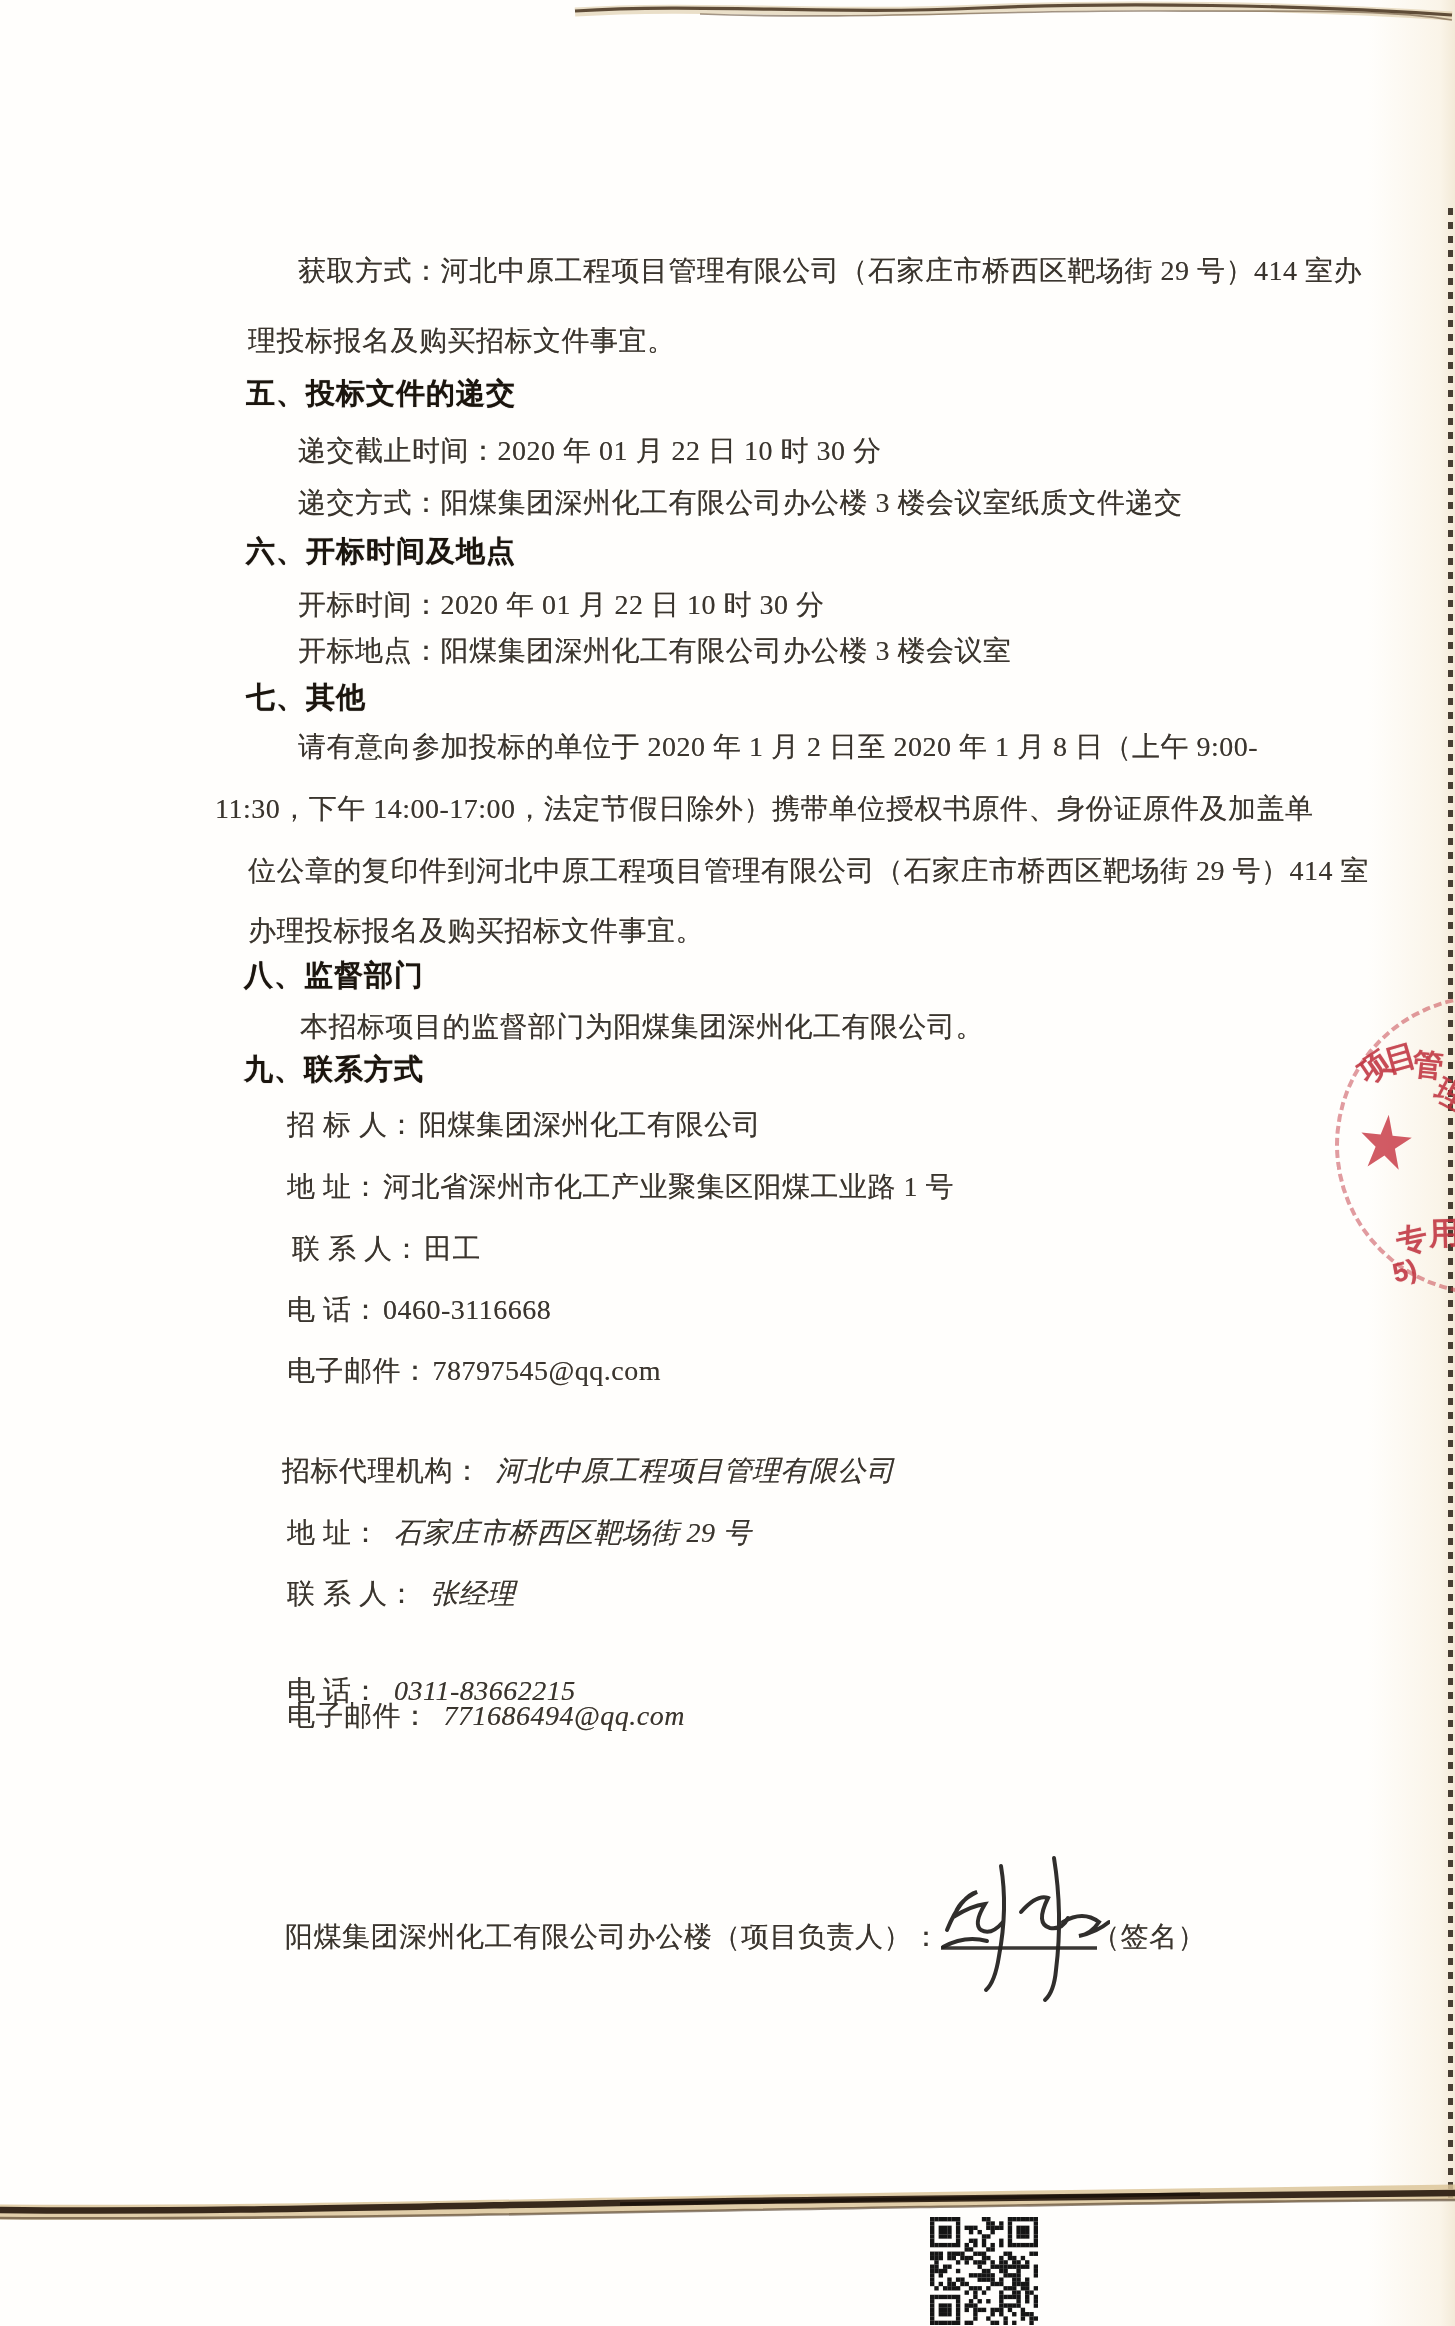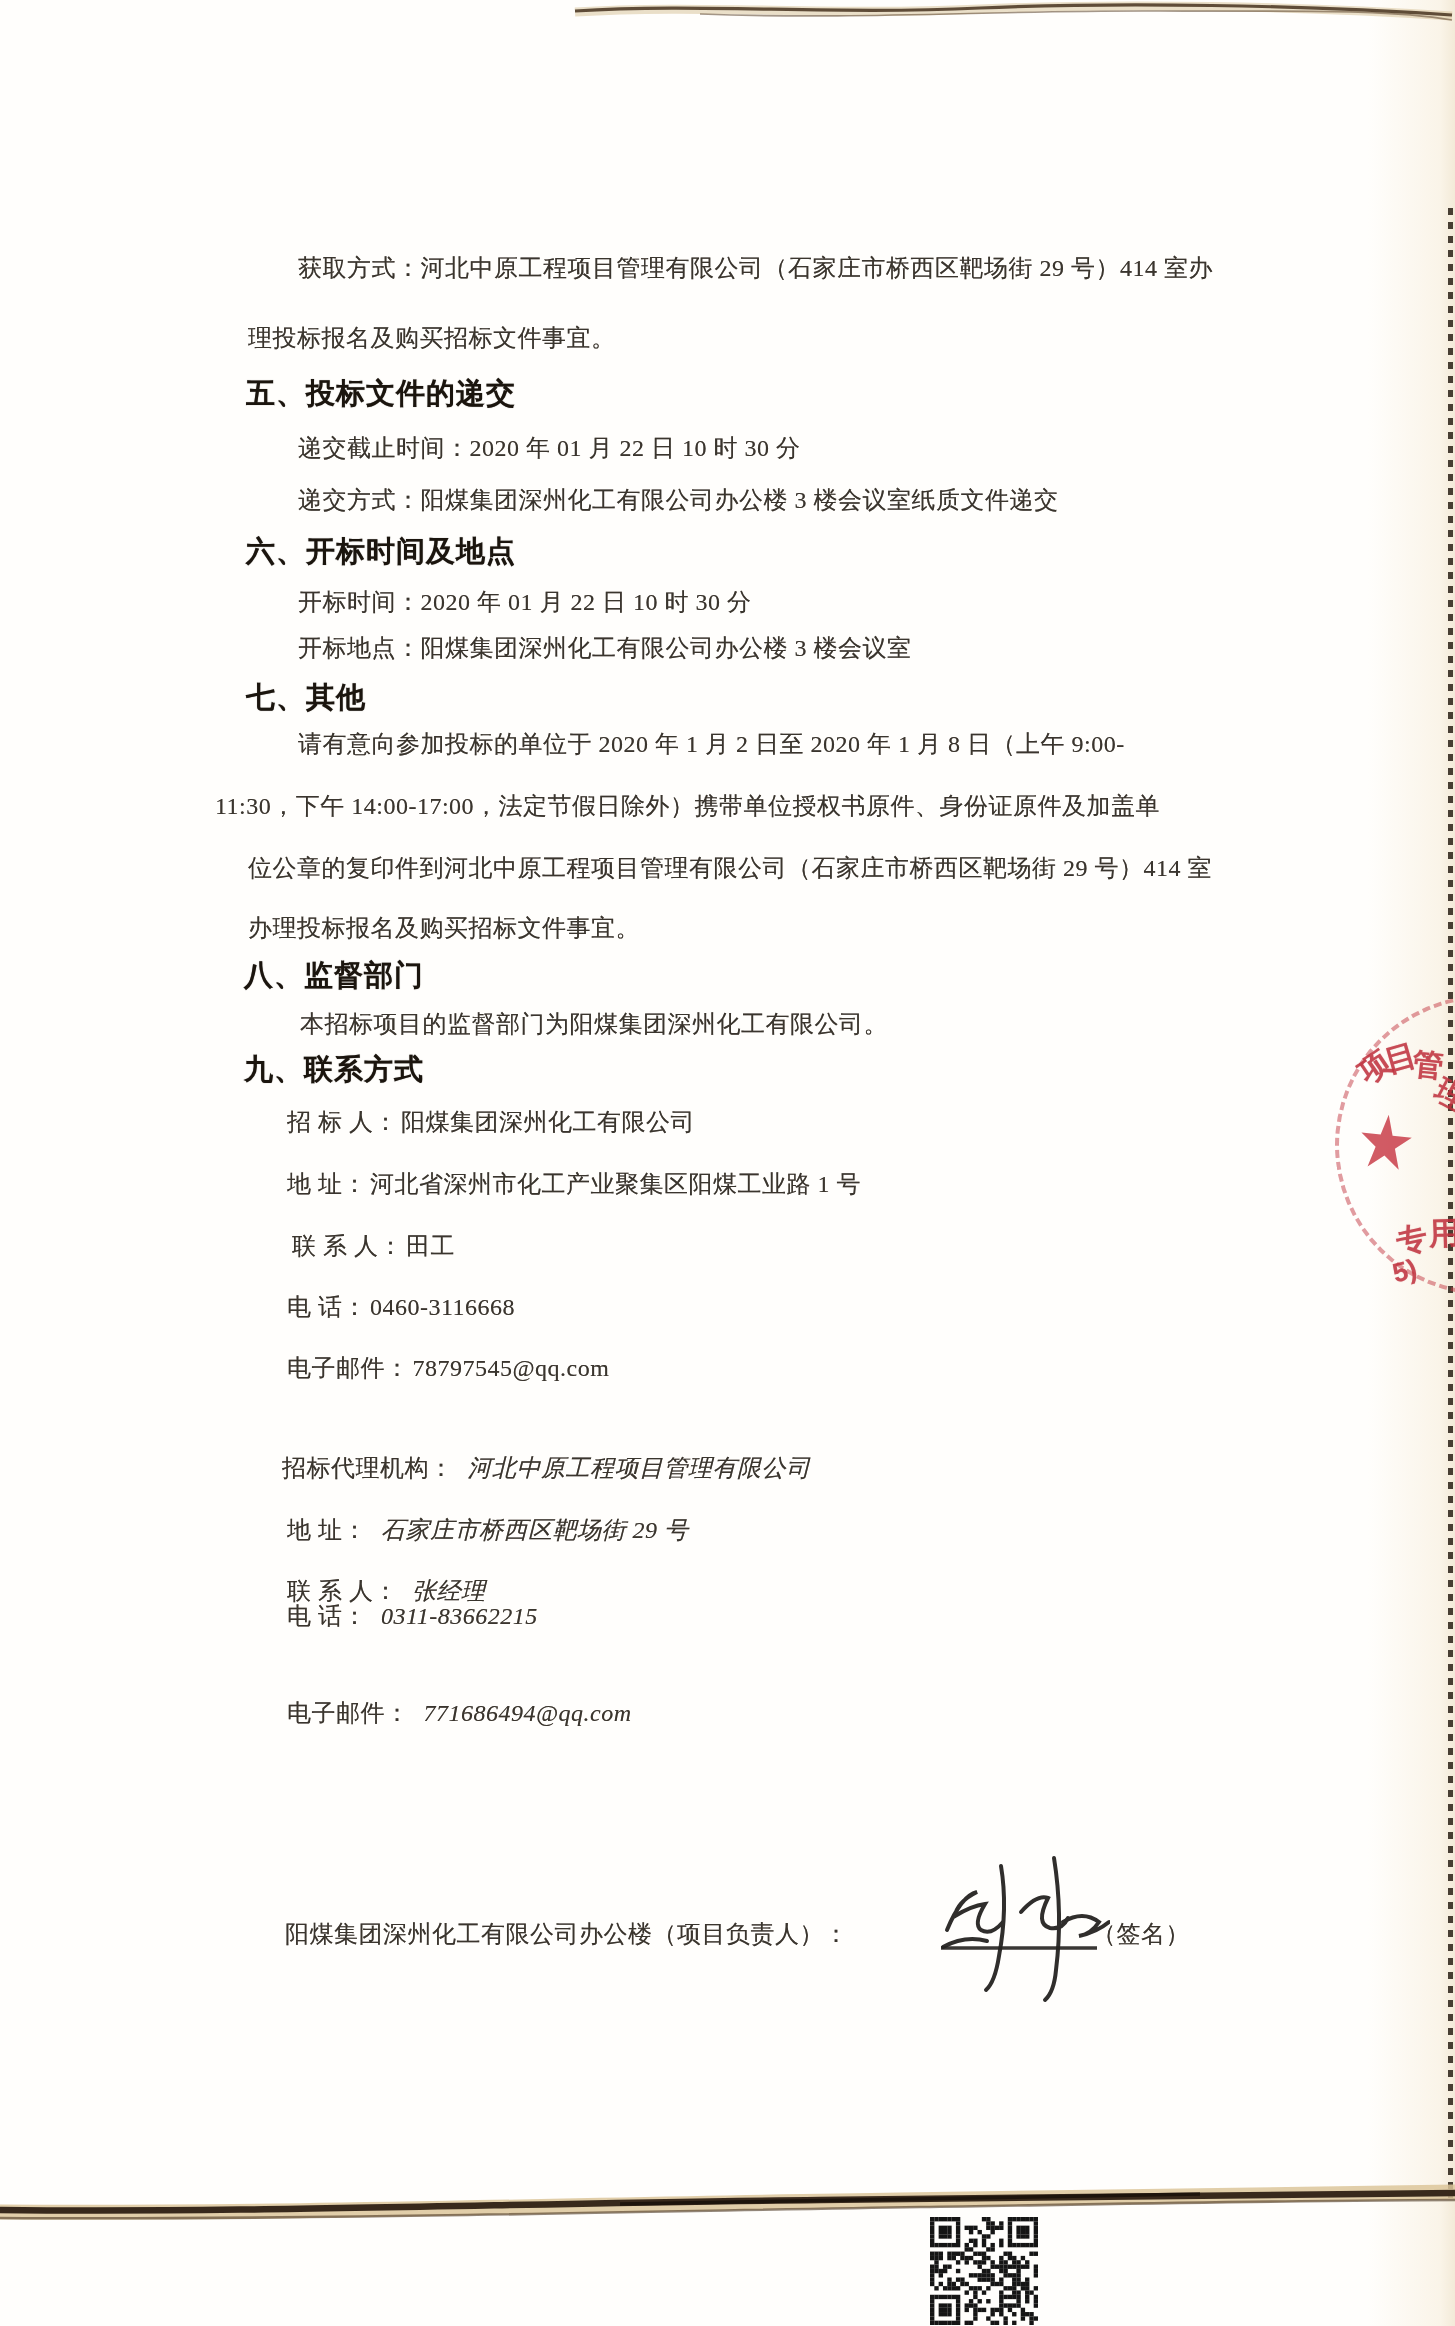--- a/index.html
+++ b/index.html
@@ -6,21 +6,21 @@
   .page{
     position:relative;
     width:1455px;height:2326px;
     background:linear-gradient(90deg,#fffefc 0%,#fffefc 94%,#faf4e8 99%,#f3ead8 100%);
     overflow:hidden;
     font-family:"Liberation Serif","DejaVu Serif",serif;
     color:#36312b;
   }
   .line{
     position:absolute;
-    font-size:24px;
+    font-size:28px;
     letter-spacing:0.5px;
     white-space:nowrap;
     color:#3a352e;
     text-shadow:0 0 0.6px rgba(60,50,40,.55);
   }
   .heading{
     position:absolute;
     font-family:"Liberation Sans","DejaVu Sans",sans-serif;
     font-weight:bold;
     font-size:29px;
@@ -116,21 +116,21 @@
 
   <div class="line row agent-row" style="top:1452px;left:282px">
     <span class="lbl">招标代理机构：</span><span class="val">河北中原工程项目管理有限公司</span>
   </div>
   <div class="line row agent-row" style="top:1514px;left:287px">
     <span class="lbl">地        址：</span><span class="val">石家庄市桥西区靶场街 29 号</span>
   </div>
   <div class="line row agent-row" style="top:1575px;left:287px">
     <span class="lbl">联  系  人：</span><span class="val">张经理</span>
   </div>
-  <div class="line row agent-row" style="top:1600px;left:287px">
+  <div class="line row agent-row" style="top:1672px;left:287px">
     <span class="lbl">电        话：</span><span class="val">0311-83662215</span>
   </div>
   <div class="line row agent-row" style="top:1697px;left:287px">
     <span class="lbl">电子邮件：</span><span class="val">771686494@qq.com</span>
   </div>
 
   <div class="line" style="top:1918px;left:285px">阳煤集团深州化工有限公司办公楼（项目负责人）：</div>
   <div class="sig-wrap">
     <svg width="175" height="165" viewBox="0 0 175 165">
       <g fill="none" stroke="#1f1d1b" stroke-width="4" stroke-linecap="round" opacity="0.92">

